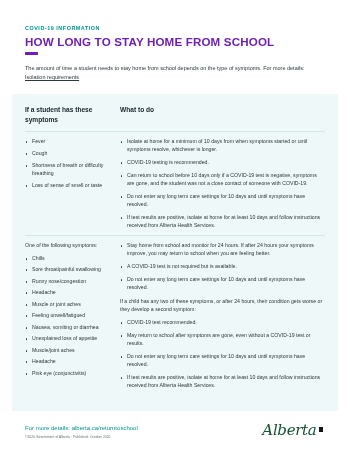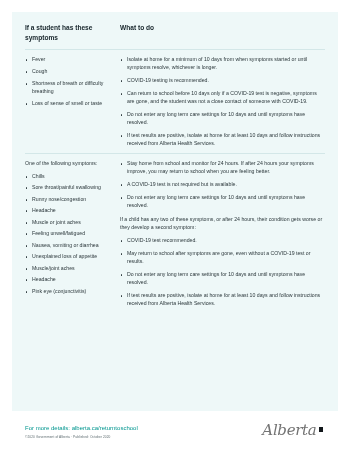--- a/index.html
+++ b/index.html
@@ -171,36 +171,42 @@
   .logo {
     display: flex;
     align-items: center;
     gap: 2px;
     padding-right: 2px;
   }
   .logo-word {
     font-family: "DejaVu Serif", serif;
     font-style: italic;
     font-size: 15px;
-    color: #737373;
+    color: #14532d;
     line-height: 1;
     letter-spacing: -0.3px;
   }
   .logo-mark {
     width: 4.5px;
     height: 4.5px;
     background: #11161a;
     margin-bottom: 1px;
   }
 </style>
 </head>
 <body>
 
 <div class="page">
 
+  <div class="header">
+    <p class="eyebrow">COVID-19 INFORMATION</p>
+    <h1 class="title">HOW LONG TO STAY HOME FROM SCHOOL</h1>
+    <div class="accent-rule"></div>
+    <p class="intro"><span>The amount of time a student needs to stay home from school depends on the type of symptoms. For more details: </span><a href="#">Isolation requirements</a></p>
+  </div>
 
   <div class="panel">
 
     <div class="row head">
       <div class="col-left">
         <div class="col-head">If a student has these symptoms</div>
       </div>
       <div class="col-right">
         <div class="col-head">What to do</div>
       </div>

